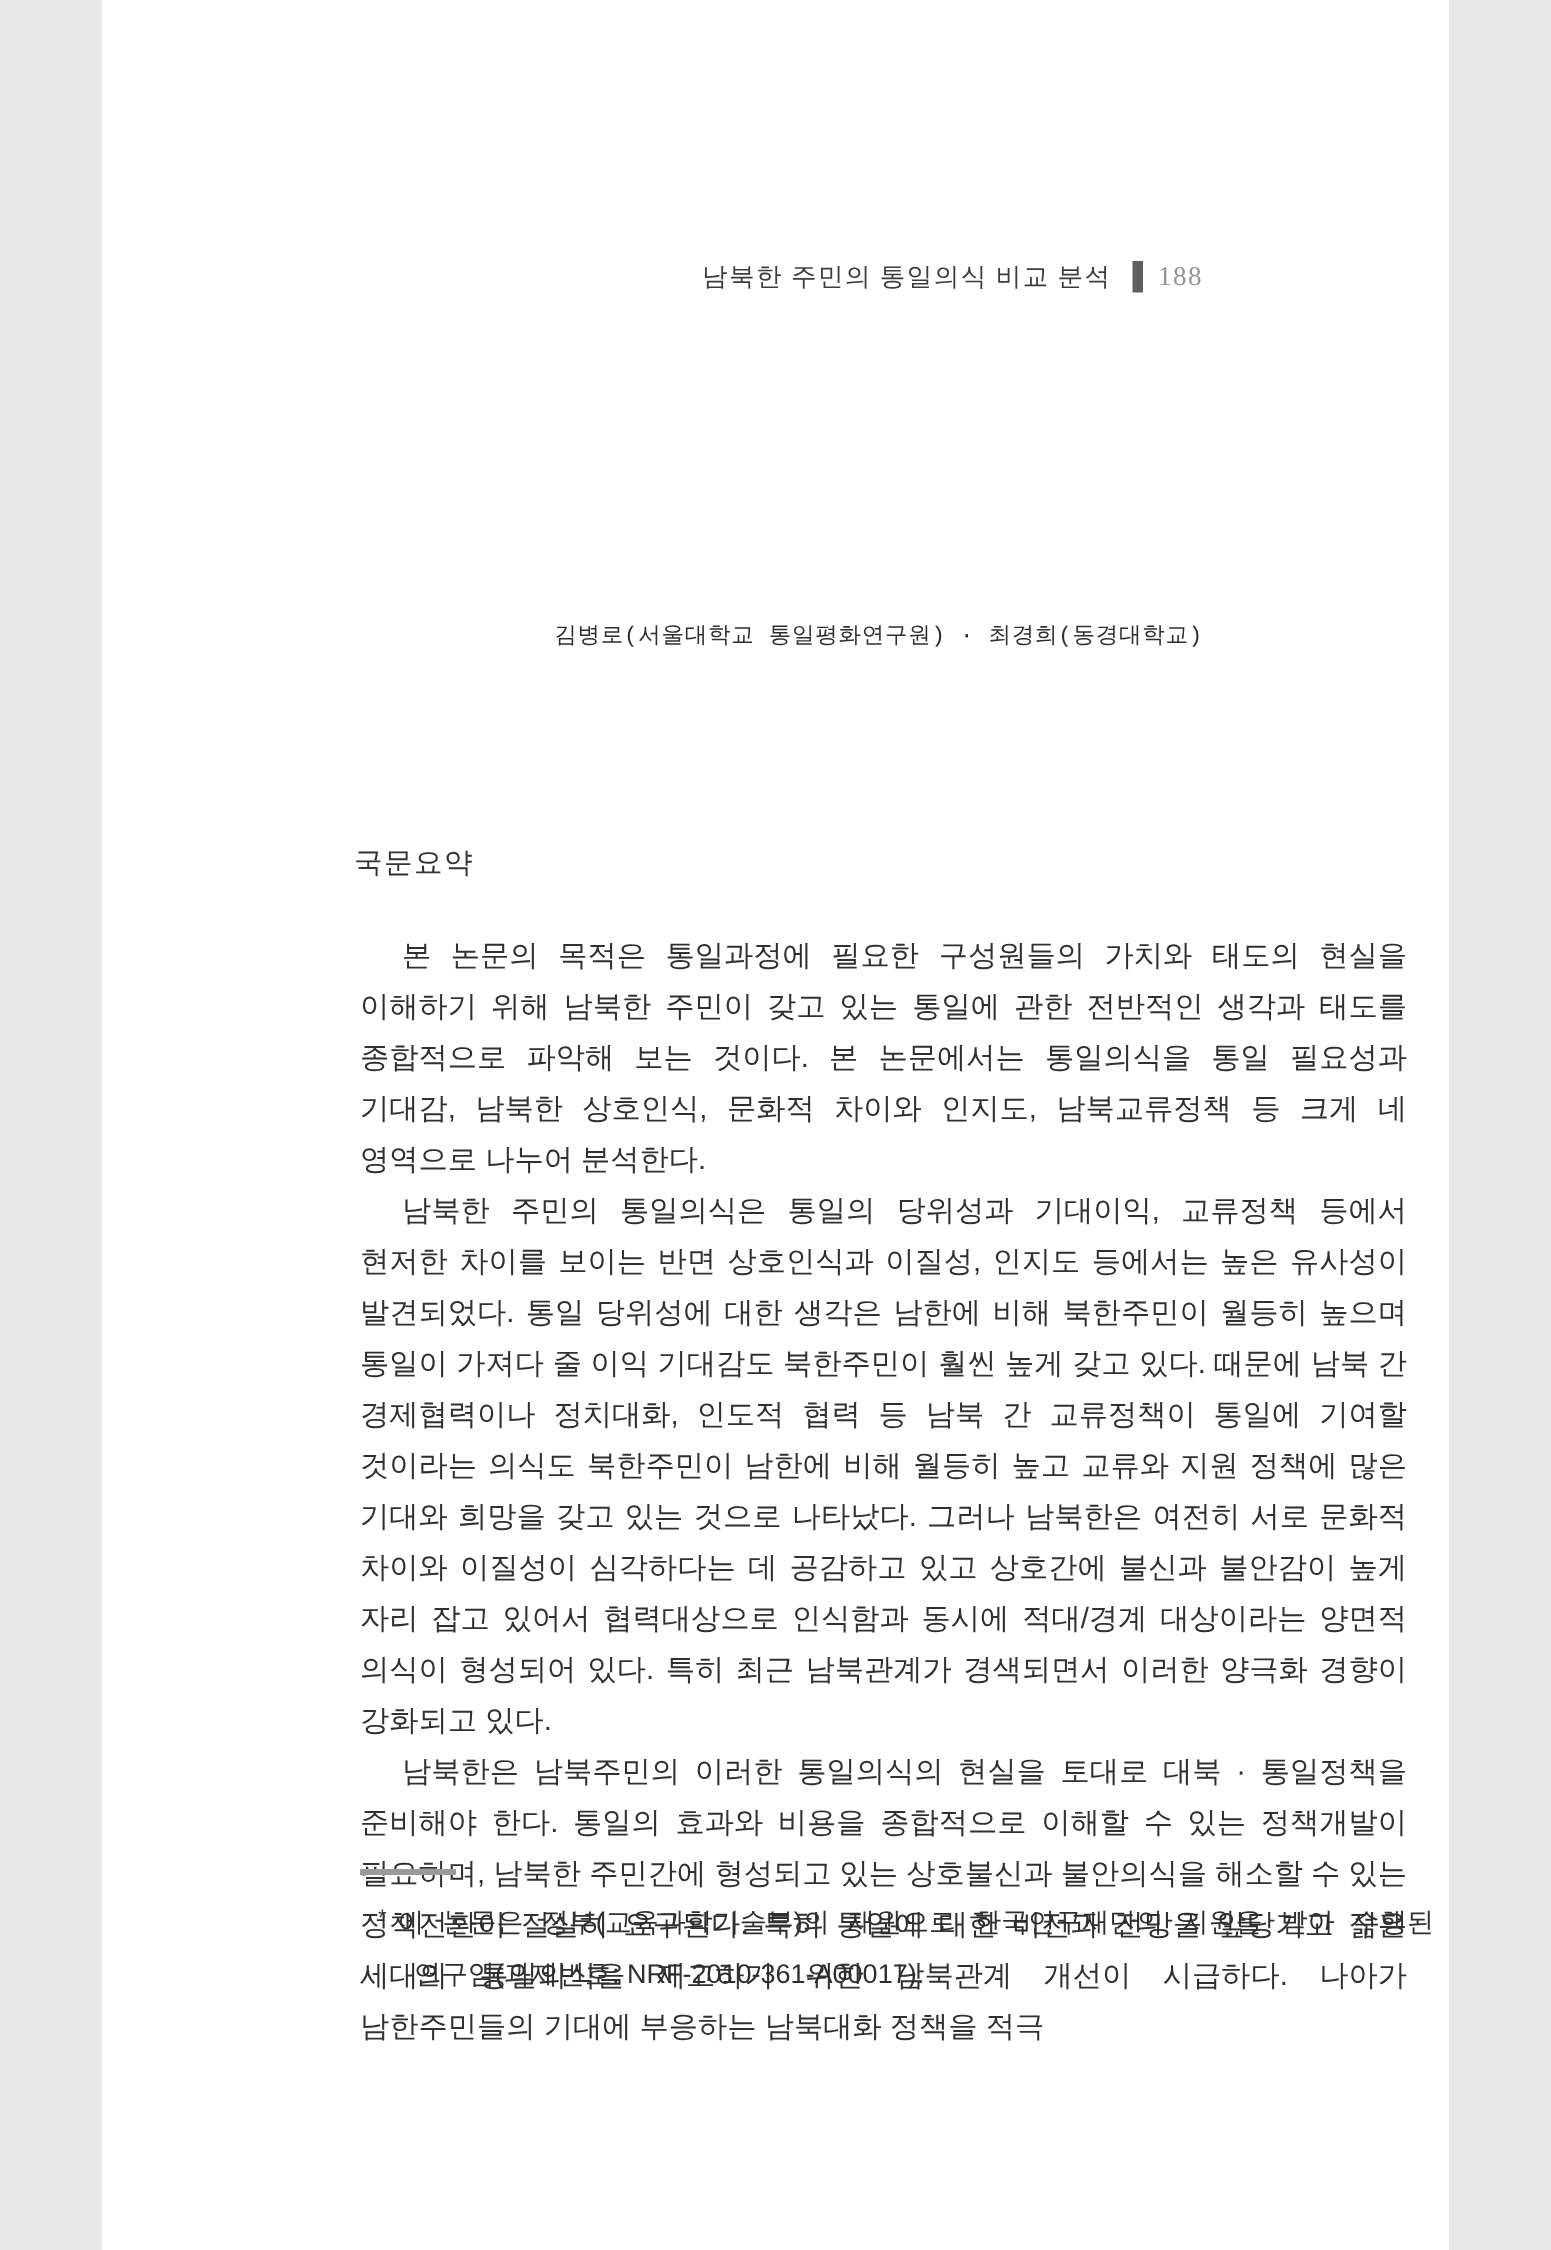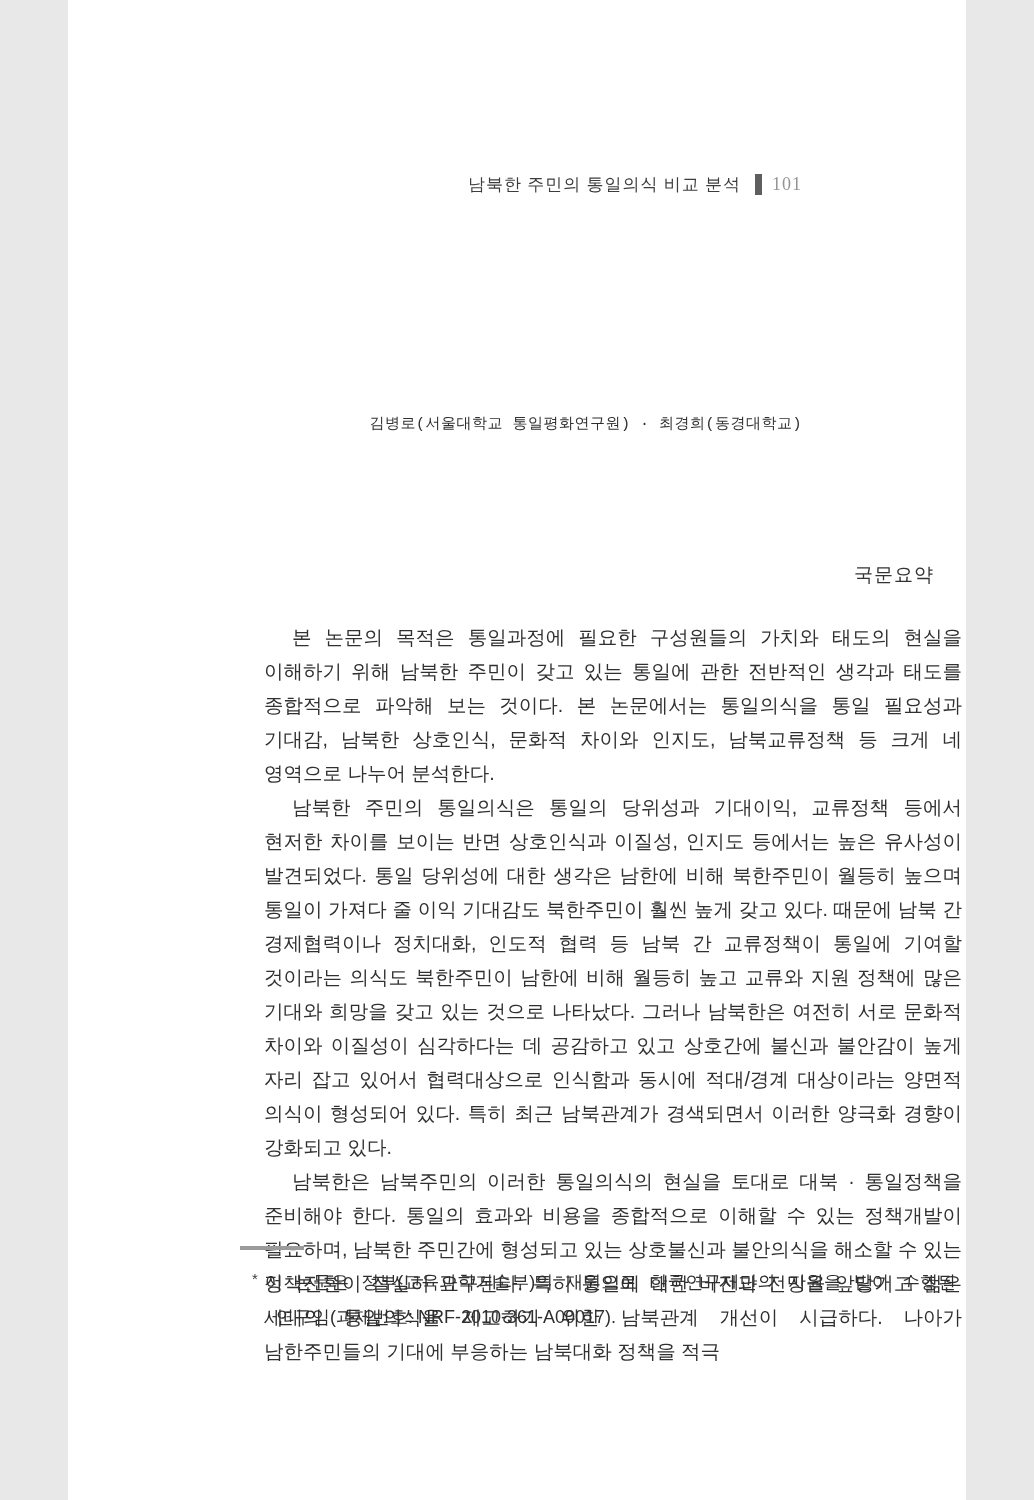--- a/index.html
+++ b/index.html
@@ -75,41 +75,40 @@
     letter-spacing: 0.5px;
     white-space: nowrap;
   }
 
   
   .abstract-heading {
     position: absolute;
     top: 562px;
     left: 168px;
     width: 698px;
-    text-align: right;
+    text-align: left;
     font-family: "Liberation Sans", "DejaVu Sans", sans-serif;
     font-size: 19px;
     color: #333333;
     letter-spacing: 1px;
   }
 
   
   .abstract-body {
     position: absolute;
     top: 620px;
     left: 172px;
     width: 698px;
     font-family: "Liberation Sans", "DejaVu Sans", sans-serif;
     font-size: 19.5px;
     line-height: 34px;
     text-align: justify;
     color: #303030;
     word-break: keep-all;
     overflow-wrap: break-word;
-    margin-left: 24px;
   }
   .abstract-body p {
     text-indent: 28px;
     margin: 0;
   }
 
   
   .footnote-rule {
     position: absolute;
     top: 1246px;
@@ -140,21 +139,21 @@
   }
 </style>
 </head>
 <body>
 
 <div class="page">
 
   <div class="running-header">
     <span>남북한 주민의 통일의식 비교 분석</span>
     <span class="hdr-bar"></span>
-    <span class="hdr-page">101</span>
+    <span class="hdr-page">188</span>
   </div>
 
 
   <div class="authors">김병로(서울대학교 통일평화연구원) · 최경희(동경대학교)</div>
 
   <div class="abstract-heading">국문요약</div>
 
   <div class="abstract-body">
     <p>본 논문의 목적은 통일과정에 필요한 구성원들의 가치와 태도의 현실을 이해하기 위해 남북한 주민이 갖고 있는 통일에 관한 전반적인 생각과 태도를 종합적으로 파악해 보는 것이다. 본 논문에서는 통일의식을 통일 필요성과 기대감, 남북한 상호인식, 문화적 차이와 인지도, 남북교류정책 등 크게 네 영역으로 나누어 분석한다.</p>
     <p>남북한 주민의 통일의식은 통일의 당위성과 기대이익, 교류정책 등에서 현저한 차이를 보이는 반면 상호인식과 이질성, 인지도 등에서는 높은 유사성이 발견되었다. 통일 당위성에 대한 생각은 남한에 비해 북한주민이 월등히 높으며 통일이 가져다 줄 이익 기대감도 북한주민이 훨씬 높게 갖고 있다. 때문에 남북 간 경제협력이나 정치대화, 인도적 협력 등 남북 간 교류정책이 통일에 기여할 것이라는 의식도 북한주민이 남한에 비해 월등히 높고 교류와 지원 정책에 많은 기대와 희망을 갖고 있는 것으로 나타났다. 그러나 남북한은 여전히 서로 문화적 차이와 이질성이 심각하다는 데 공감하고 있고 상호간에 불신과 불안감이 높게 자리 잡고 있어서 협력대상으로 인식함과 동시에 적대/경계 대상이라는 양면적 의식이 형성되어 있다. 특히 최근 남북관계가 경색되면서 이러한 양극화 경향이 강화되고 있다.</p>

